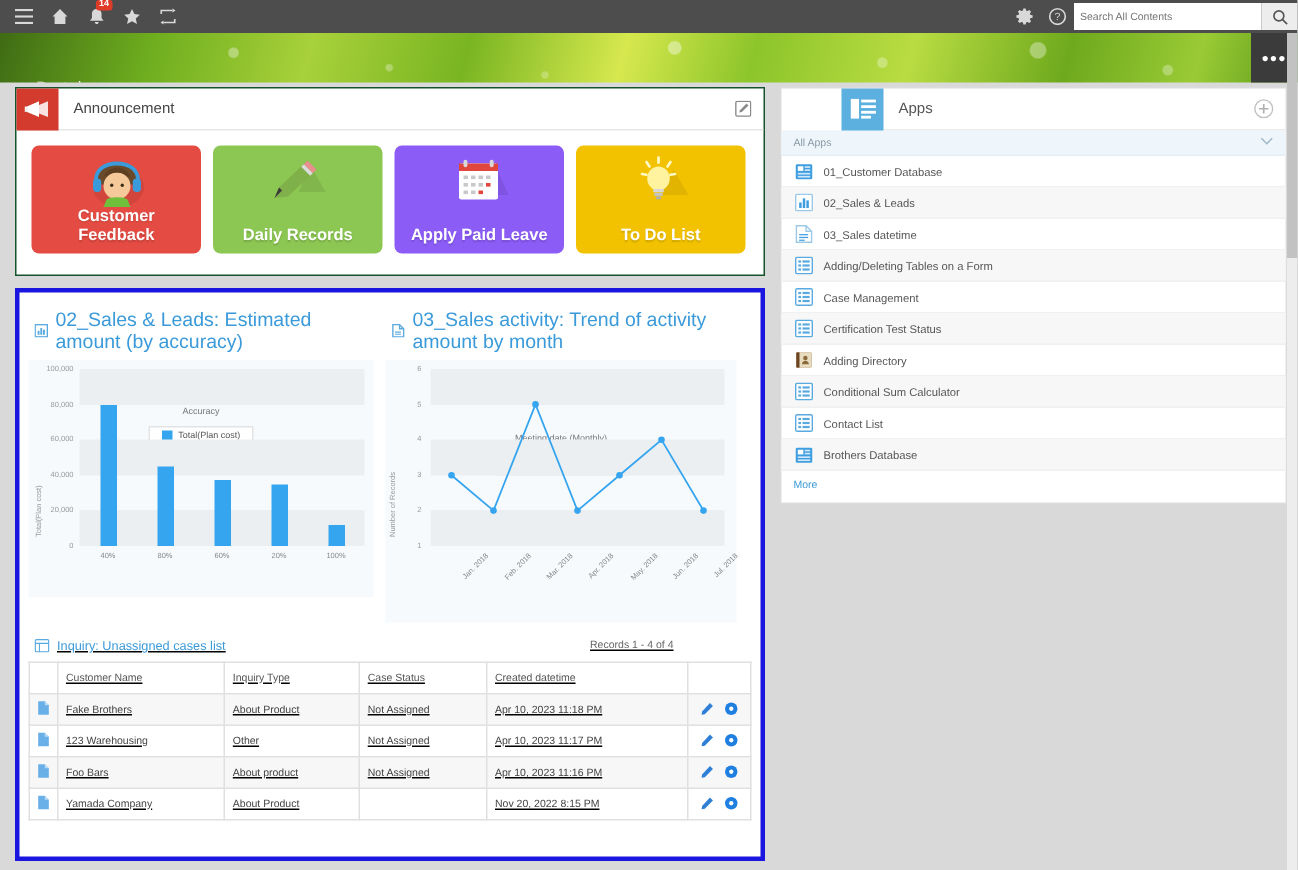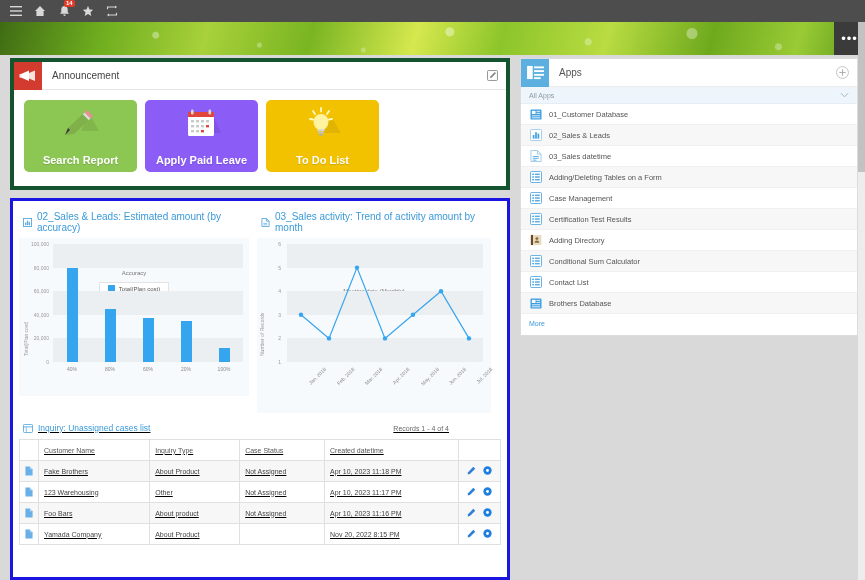--- a/index.html
+++ b/index.html
@@ -67,21 +67,21 @@
     justify-content: center; font-size: 13px; letter-spacing: 1px; line-height: 6px;
   }
 
   
   .main { position: absolute; top: 55px; left: 0; width: 865px; height: 525px; }
 
   .left-col { position: absolute; left: 10px; top: 3px; width: 500px; }
   .right-col { position: absolute; left: 520px; top: 3px; width: 338px; }
 
   
-  .ann-card { background: #fff; border: 4px solid #14532d; }
+  .ann-card { background: #fff; border: 1px solid #14532d; }
   .ann-head { display: flex; align-items: center; height: 28px; border-bottom: 1px solid #e6e6e6; }
   .ann-icon {
     width: 28px; height: 28px; background: #d33b2f; display: flex;
     align-items: center; justify-content: center;
   }
   .ann-title { font-size: 10px; color: #444; padding-left: 10px; }
   .ann-edit { margin-left: auto; margin-right: 8px; color: #8a8a8a; display:flex; }
 
   .tiles { display: flex; gap: 8px; padding: 10px 10px 14px 10px; }
   .tile {
@@ -100,21 +100,21 @@
   .dash {
     margin-top: 8px; border: 3px solid #1a16e0; background: #fff;
     padding: 6px 6px 0 6px; height: 382px; overflow: hidden;
   }
   .chart-row { display: flex; gap: 8px; }
   .chart-box { background: #fff; }
   .chart-box.b1 { width: 230px; }
   .chart-box.b2 { width: 234px; }
   .chart-head { display: flex; align-items: center; gap: 5px; padding: 4px 2px 5px 4px; }
   .chart-head .ch-icon { color: #4aa3df; display: flex; }
-  .chart-head .ch-title { font-size: 10px; color: #3b9ad9; }
+  .chart-head .ch-title { font-size: 13px; color: #3b9ad9; }
   .chart-plot { background: #f7fafc; padding: 6px 4px 4px 4px; position: relative; }
 
   .axis-label-y {
     position: absolute; font-size: 5px; color: #999; transform: rotate(-90deg);
     transform-origin: left top; white-space: nowrap;
   }
   .axis-label-x { text-align: center; font-size: 6px; color: #777; margin-top: 2px; }
   .tick-y { position: absolute; font-size: 5px; color: #999; text-align: right; width: 30px; }
   .legend {
     display: flex; align-items: center; justify-content: center; gap: 4px;
@@ -153,21 +153,21 @@
   }
   table.cases thead th { color: #555; background: #fff; font-size: 7px; }
   table.cases tbody tr:nth-child(odd) { background: #f7f7f7; }
   table.cases tbody tr:nth-child(even) { background: #ffffff; }
   td.c-doc { width: 16px; text-align: center; padding: 0; }
   td.c-act { width: 42px; text-align: center; padding: 0; }
   .act-icons { display: flex; align-items: center; justify-content: center; gap: 7px; }
 
   
   .apps-card { background: #fff; border: 1px solid #dcdcdc; }
-  .apps-head { display: flex; align-items: center; height: 28px; border-bottom: 1px solid #ececec; }
+  .apps-head { display: flex; align-items: center; height: 28px; border-bottom: 1px solid #ececec; margin-left: 40px; }
   .apps-icon { width: 28px; height: 28px; background: #5bb0e0; display: flex; align-items: center; justify-content: center; }
   .apps-title { font-size: 10px; color: #555; padding-left: 10px; }
   .apps-add { margin-left: auto; margin-right: 8px; color: #b4b4b4; display: flex; }
   .apps-filter {
     display: flex; align-items: center; height: 17px; background: #eef6fb;
     border-bottom: 1px solid #e3eef5; font-size: 7px; color: #8a9aa5; padding: 0 8px;
   }
   .apps-filter .chev { margin-left: auto; color: #9fb7c6; }
   .app-row {
     display: flex; align-items: center; height: 21px; padding: 0 8px;
@@ -219,20 +219,43 @@
         <svg width="12" height="12" viewBox="0 0 12 12">
             <g fill="none" stroke="#d8d8d8" stroke-width="1.1">
               <path d="M1.5 4.3 L1.5 2 L9 2"></path>
               <path d="M10.5 7.7 L10.5 10 L3 10"></path>
             </g>
             <path d="M9 0.6 L11 2 L9 3.4 Z" fill="#d8d8d8"></path>
             <path d="M3 8.6 L1 10 L3 11.4 Z" fill="#d8d8d8"></path>
           </svg>
       </div>
     </div>
+    <div class="topbar-right">
+      <div class="tb-icon">
+        <svg width="12" height="12" viewBox="0 0 12 12">
+            <path d="M6 3.8a2.2 2.2 0 1 0 0 4.4 2.2 2.2 0 0 0 0-4.4Zm0 1.2a1 1 0 1 1 0 2 1 1 0 0 1 0-2Z" fill="#d8d8d8"></path>
+            <path d="M5.2 0.6h1.6l.2 1.4 1 .4 1.2-.8 1.2 1.2-.8 1.2.4 1 1.4.2v1.6l-1.4.2-.4 1 .8 1.2-1.2 1.2-1.2-.8-1 .4-.2 1.4H5.2L5 10.0l-1-.4-1.2.8L1.6 9.2l.8-1.2-.4-1L0.6 6.8V5.2L2 5l.4-1-.8-1.2L2.8 1.6 4 2.4l1-.4Z" fill="#d8d8d8"></path>
+          </svg>
+      </div>
+      <div class="tb-icon">
+        <svg width="12" height="12" viewBox="0 0 12 12">
+            <circle cx="6" cy="6" r="5.2" fill="none" stroke="#d8d8d8" stroke-width="1.1"></circle>
+            <text x="6" y="8.6" font-size="7" fill="#d8d8d8" text-anchor="middle" font-family="Liberation Sans">?</text>
+          </svg>
+      </div>
+      <div class="search-wrap">
+        <input type="text" placeholder="Search All Contents" style="">
+      </div>
+      <div class="search-btn">
+        <svg width="11" height="11" viewBox="0 0 12 12">
+            <circle cx="5" cy="5" r="3.6" fill="none" stroke="#555" stroke-width="1.2"></circle>
+            <line x1="7.7" y1="7.7" x2="11" y2="11" stroke="#555" stroke-width="1.2"></line>
+          </svg>
+      </div>
+    </div>
   </div>
 
   <div class="banner">
     <div class="portal-title">Portal</div>
   </div>
   <div class="more-btn">•••</div>
 
   <div class="main">
 
     <div class="left-col">
@@ -249,32 +272,49 @@
           <div class="ann-title">Announcement</div>
           <div class="ann-edit">
             <svg width="11" height="11" viewBox="0 0 12 12">
                 <rect x="0.6" y="0.6" width="10.8" height="10.8" rx="1" fill="none" stroke="#8a8a8a" stroke-width="1"></rect>
                 <path d="M8.4 2.2 L9.8 3.6 L5 8.4 L3.2 8.8 L3.6 7 Z" fill="#8a8a8a"></path>
               </svg>
           </div>
         </div>
         <div class="tiles">
 
+          <div class="tile" style="background:#e34b43">
+            <div class="tile-art">
+              <svg width="46" height="38" viewBox="0 0 46 38">
+                <ellipse cx="24" cy="22" rx="17" ry="13" fill="#000" opacity=".08"></ellipse>
+                <path d="M10 17c0-7 6-12 13-12s13 5 13 12v3H10z" fill="#6b4a2a"></path>
+                <circle cx="23" cy="21" r="9" fill="#f6c99a"></circle>
+                <path d="M14 15c2-5 7-7 11-6 4 1 6 3 7 6-3-1-5-3-9-3s-7 2-9 3z" fill="#5e3f22"></path>
+                <rect x="7" y="16" width="5.5" height="9" rx="2.5" fill="#3b9ad9"></rect>
+                <rect x="33.5" y="16" width="5.5" height="9" rx="2.5" fill="#3b9ad9"></rect>
+                <path d="M9 17c0-7 6-11 14-11s14 4 14 11" fill="none" stroke="#3b9ad9" stroke-width="2.6"></path>
+                <path d="M16 30c2-2 12-2 14 0l2 5H14z" fill="#6fbf3a"></path>
+                <circle cx="19.5" cy="20.5" r="1.1" fill="#3a2a18"></circle>
+                <circle cx="26.5" cy="20.5" r="1.1" fill="#3a2a18"></circle>
+              </svg>
+            </div>
+            <div class="tile-label"><span>Customer</span><br><span>Feedback</span></div>
+          </div>
 
           <div class="tile" style="background:#8cc653">
             <div class="tile-art">
               <svg width="44" height="36" viewBox="0 0 44 36">
                 <path d="M30 6 L40 24 L22 24 Z" fill="#000" opacity=".08"></path>
                 <path d="M6 28 L9 21 L28 3 L34 9 L15 27 Z" fill="#7fb04a"></path>
                 <path d="M28 3 L34 9 L31.5 11.5 L25.5 5.5 Z" fill="#e88f8f"></path>
                 <path d="M25.5 5.5 L31.5 11.5 L29.8 13.2 L23.8 7.2 Z" fill="#dcdcdc"></path>
                 <path d="M6 28 L9 21 L11 23 Z" fill="#3a3a3a"></path>
               </svg>
             </div>
-            <div class="tile-label">Search Report</div>
+            <div class="tile-label">Daily Records</div>
           </div>
 
           <div class="tile" style="background:#8b5cf6">
             <div class="tile-art">
               <svg width="42" height="36" viewBox="0 0 42 36">
                 <path d="M32 8 L40 26 L20 26 Z" fill="#000" opacity=".08"></path>
                 <rect x="7" y="5" width="26" height="24" rx="1.5" fill="#ffffff"></rect>
                 <rect x="7" y="5" width="26" height="5" fill="#e0463c"></rect>
                 <rect x="10" y="2.5" width="2.6" height="5" rx="1.2" fill="#d8d8d8"></rect>
                 <rect x="27.5" y="2.5" width="2.6" height="5" rx="1.2" fill="#d8d8d8"></rect>
@@ -657,21 +697,21 @@
                   <g fill="#5aa9e0">
                     <rect x="2.4" y="2.8" width="2" height="1.6"></rect>
                     <rect x="5.4" y="2.8" width="5.2" height="1.6"></rect>
                     <rect x="2.4" y="5.7" width="2" height="1.6"></rect>
                     <rect x="5.4" y="5.7" width="5.2" height="1.6"></rect>
                     <rect x="2.4" y="8.6" width="2" height="1.6"></rect>
                     <rect x="5.4" y="8.6" width="5.2" height="1.6"></rect>
                   </g>
                 </svg>
               </span>
-              <span>Certification Test Results</span>
+              <span>Certification Test Status</span>
             </div>
             <div class="app-row">
               <span class="app-ic">
                 <svg width="12" height="12" viewBox="0 0 13 13">
                   <rect x="1" y="1" width="11" height="11" rx="1" fill="#8a5c2e"></rect>
                   <rect x="3" y="1" width="9" height="11" fill="#e8dcc0"></rect>
                   <rect x="1" y="1" width="2.2" height="11" fill="#6b4422"></rect>
                   <circle cx="7.5" cy="5" r="1.6" fill="#8a6a3a"></circle>
                   <path d="M5 9.5c0-1.5 1.2-2.4 2.5-2.4s2.5.9 2.5 2.4z" fill="#8a6a3a"></path>
                 </svg>

